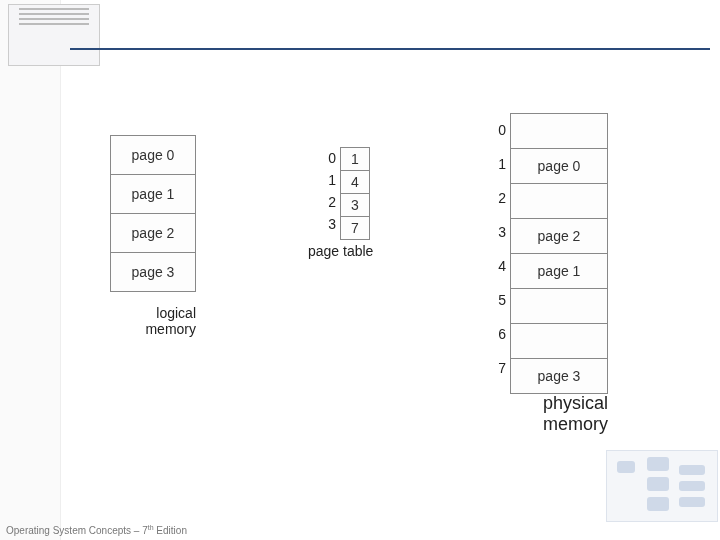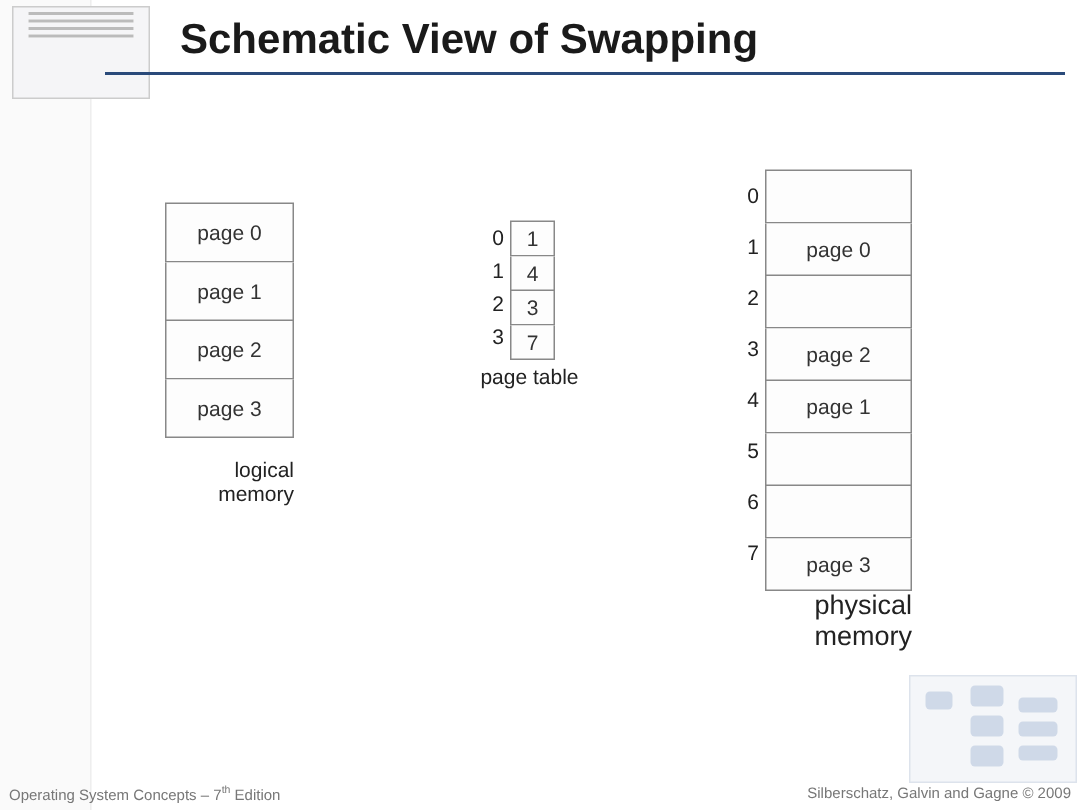--- a/index.html
+++ b/index.html
@@ -17,21 +17,21 @@
   .col-logic{position:absolute;left:70px;top:40px;width:86px}
   .col-logic .cell{height:38px;line-height:38px;border-top:none}
   .col-logic .cell:first-child{border-top:1px solid #888}
   .logic-cap{position:absolute;left:70px;top:210px;width:86px;text-align:right;font-size:14px;color:#222}
   
   .col-pagetable{position:absolute;left:300px;top:52px;width:30px}
   .col-pagetable .cell{height:22px;line-height:22px;border-top:none}
   .col-pagetable .cell:first-child{border-top:1px solid #888}
   .pt-idx{position:absolute;left:278px;top:52px;width:18px;text-align:right;font-size:14px;color:#222}
   .pt-idx div{height:22px;line-height:22px}
-  .pt-cap{position:absolute;left:268px;top:148px;width:90px;text-align:center;font-size:14px;color:#222}
+  .pt-cap{position:absolute;left:268px;top:148px;width:90px;font-size:14px;color:#222}
   
   .col-phys{position:absolute;left:470px;top:18px;width:98px}
   .col-phys .cell{height:34px;line-height:34px;border-top:none}
   .col-phys .cell:first-child{border-top:1px solid #888}
   .phys-idx{position:absolute;left:448px;top:18px;width:18px;text-align:right;font-size:14px;color:#222}
   .phys-idx div{height:34px;line-height:34px}
   .phys-cap{position:absolute;left:470px;top:298px;width:98px;text-align:right;font-size:18px;color:#222}
   .frame-hdr{position:absolute;left:430px;top:-20px;width:60px;text-align:center;font-size:13px;color:#222;line-height:14px}
   
   .footer{position:absolute;left:6px;bottom:4px;width:708px;font-size:10px;color:#777}
@@ -45,21 +45,20 @@
 
 <div class="sidebar"></div>
 
 <div class="corner-thumb">
   <div></div>
       <div></div>
       <div></div>
       <div></div>
 </div>
 
-<div class="title">Schematic View of Swapping</div>
 <div class="title-rule"></div>
 
 <div class="diagram">
 
   <div class="col-logic">
     <div class="cell">page 0</div>
     <div class="cell">page 1</div>
     <div class="cell">page 2</div>
     <div class="cell">page 3</div>
   </div>
@@ -111,16 +110,15 @@
   <div class="blob" style="left:40px;top:46px;width:22px;height:14px"></div>
   <div class="blob" style="left:72px;top:14px;width:26px;height:10px"></div>
   <div class="blob" style="left:72px;top:30px;width:26px;height:10px"></div>
   <div class="blob" style="left:72px;top:46px;width:26px;height:10px"></div>
 </div>
 
 <div class="footer">
   <span>
     <span>Operating System Concepts – 7</span><sup>th</sup><span> Edition</span>
   </span>
-  <span class="right">Silberschatz, Galvin and Gagne © 2009</span>
 </div>
 
 </div>
 
 </body></html>

